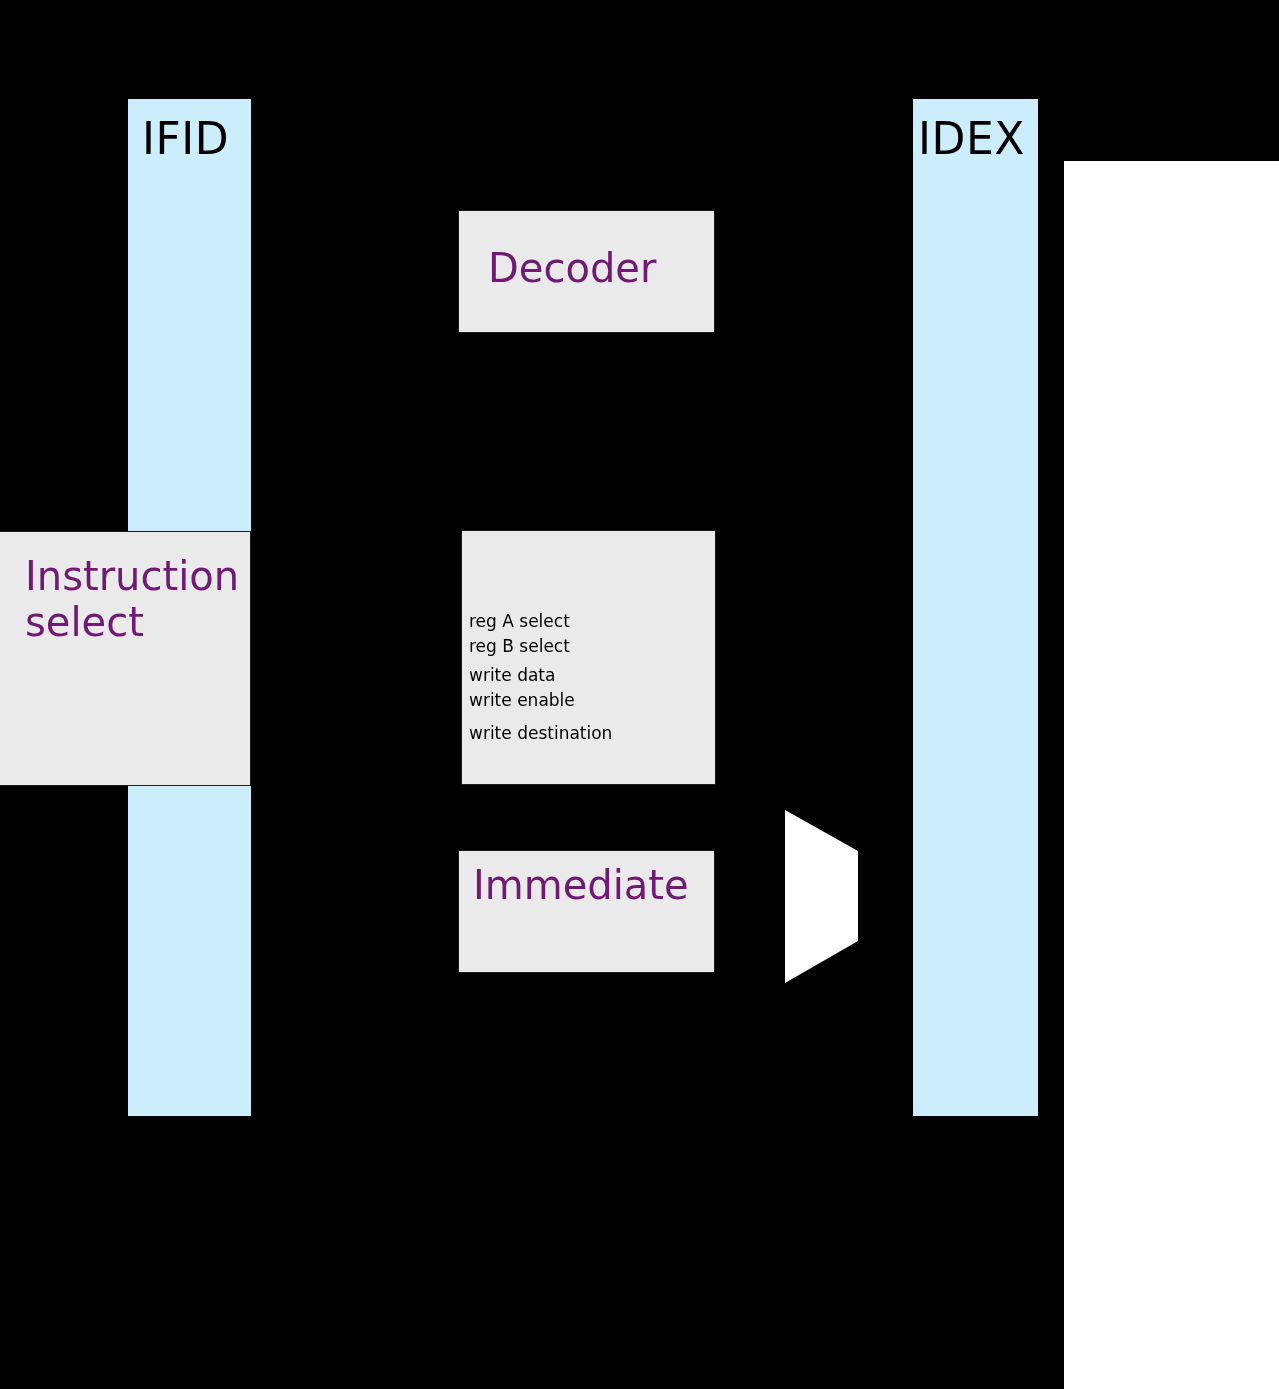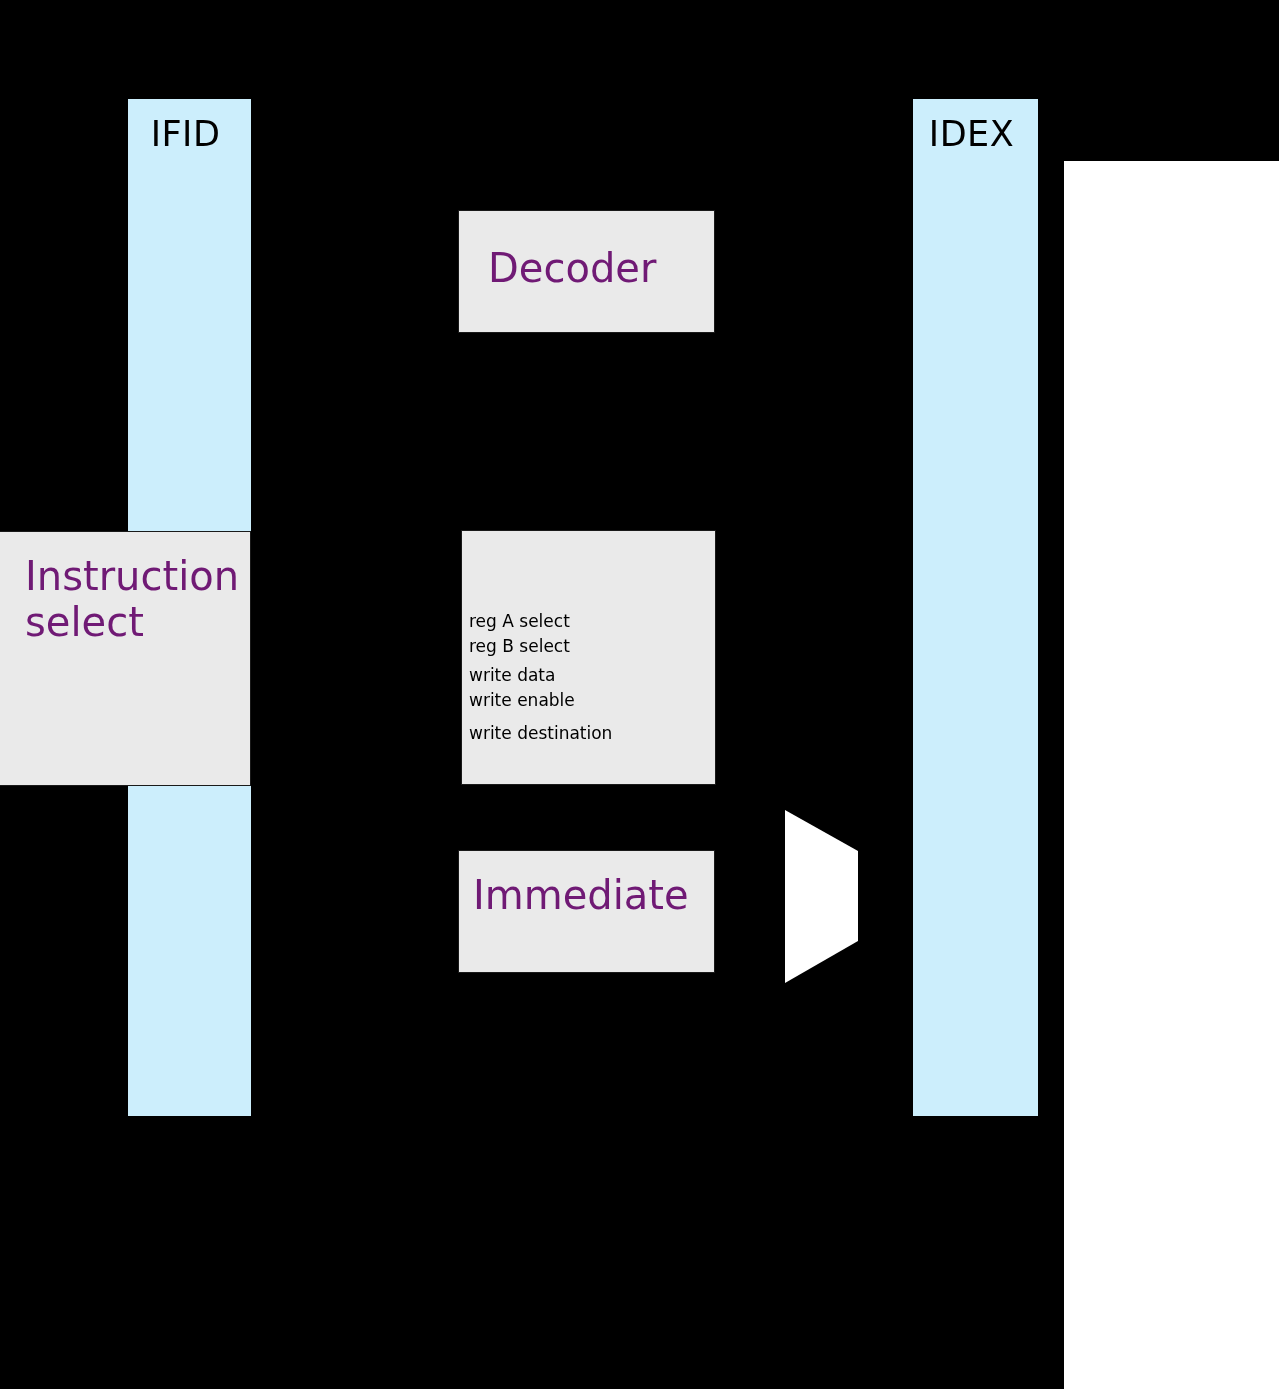--- a/index.html
+++ b/index.html
@@ -27,21 +27,21 @@
     position: absolute;
     background: #cceefc;
     box-sizing: border-box;
   }
   .pipe-reg .pipe-label {
     position: absolute;
     left: 0;
     right: 8px;
     text-align: center;
     color: #000000;
-    font-size: 35px;
+    font-size: 44px;
     line-height: 1;
     letter-spacing: 0.5px;
   }
 
   
   .unit-box {
     position: absolute;
     background: #eaeaea;
     border: 1px solid #1a1a1a;
     box-sizing: border-box;
@@ -105,21 +105,21 @@
     <div class="port-list">
       <div class="port-label">reg A select</div>
       <div class="port-label port-gap-sm">reg B select</div>
       <div class="port-label port-gap-md">write data</div>
       <div class="port-label port-gap-sm">write enable</div>
       <div class="port-label port-gap-lg">write destination</div>
     </div>
   </div>
 
   <div class="unit-box" style="left:458px; top:850px; width:257px; height:123px;">
-    <span class="unit-title" style="left:14px; top:24px;">Immediate</span>
+    <span class="unit-title" style="left:14px; top:14px;">Immediate</span>
   </div>
 
   <div class="mux" style="left:785px; top:810px; width:75px; height:175px;">
     <svg width="75" height="175" viewBox="0 0 75 175">
       <polygon points="0,0 73,41 73,131 0,173" fill="#ffffff"></polygon>
     </svg>
   </div>
 
 </div>
 

